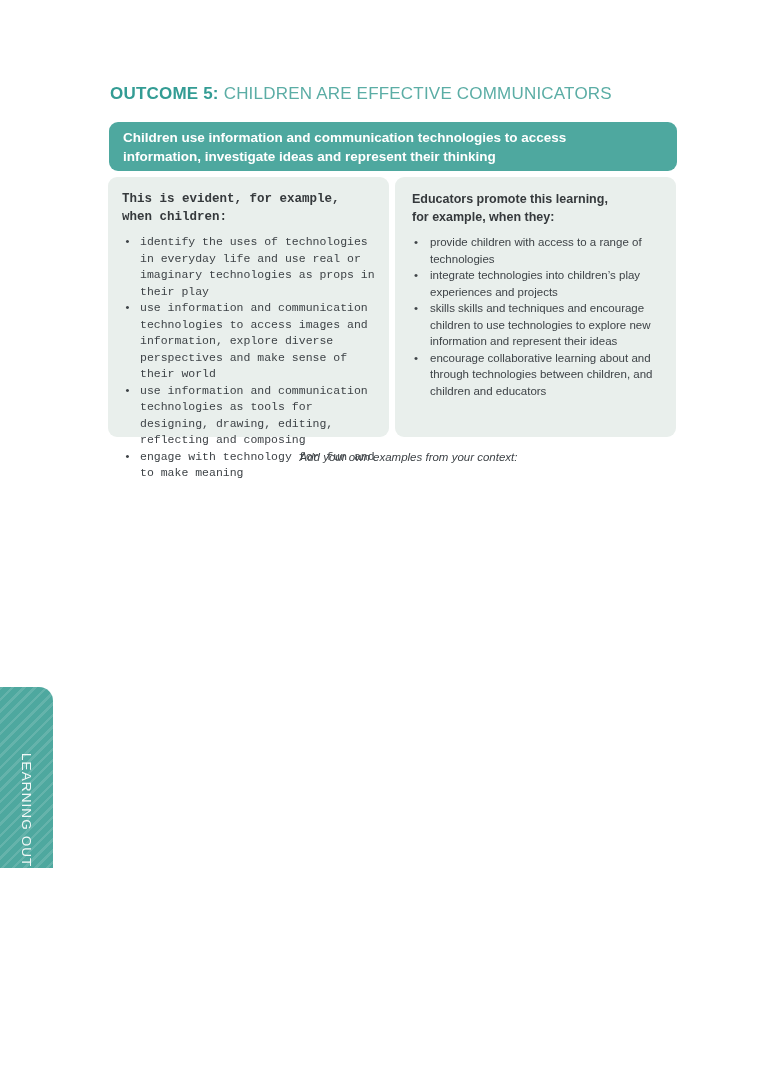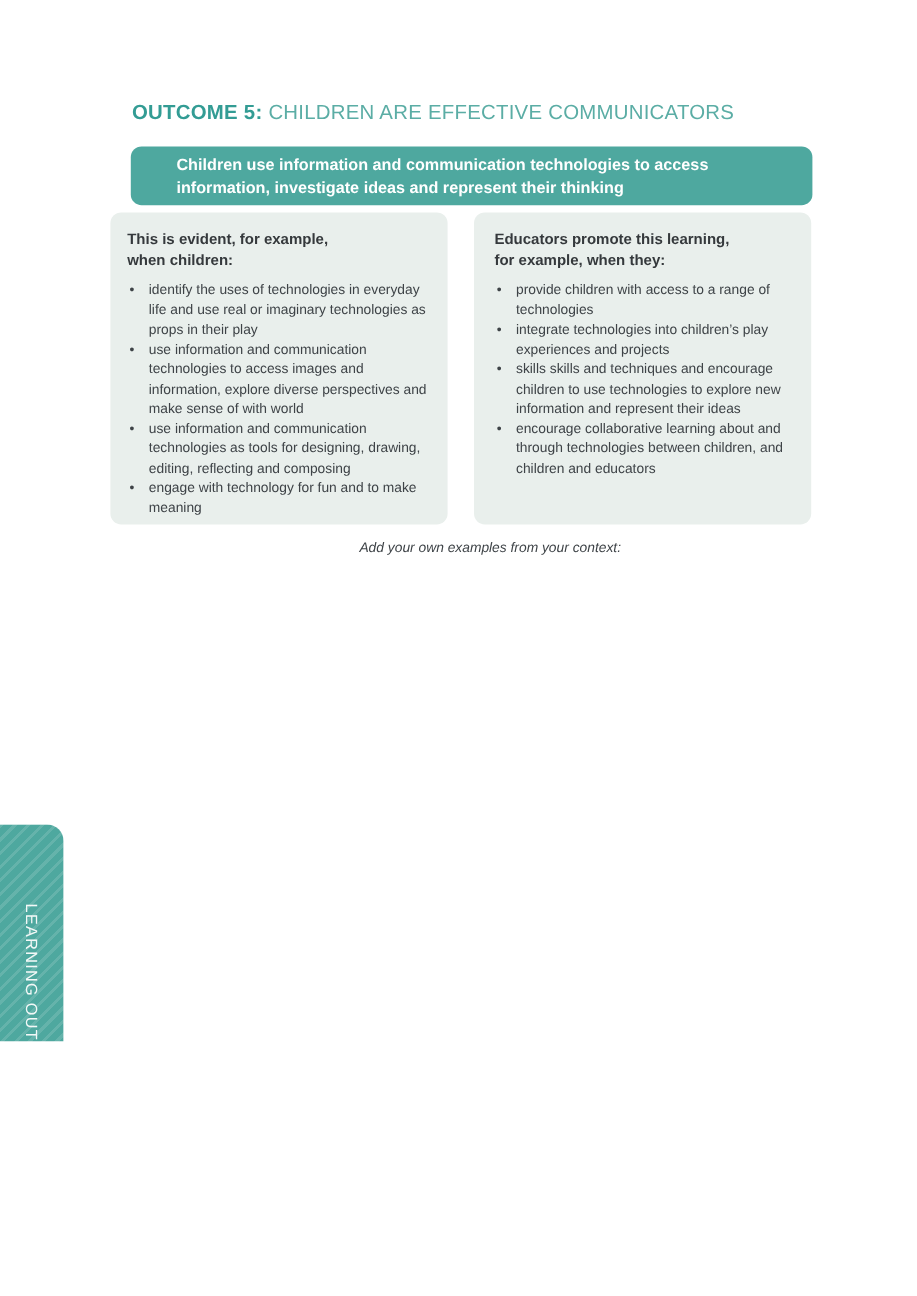--- a/index.html
+++ b/index.html
@@ -27,34 +27,33 @@
     background:#4ea89f;
     border-radius:9px;
     box-sizing:border-box;
   }
   .banner .banner-text {
     display:block;
     padding:7px 14px 0 14px;
     color:#ffffff; font-weight:700;
     font-size:13.5px; line-height:18.5px;
     white-space:pre-line;
-    margin-left:24px;
   }
 
   
   .example-box {
     position:absolute; top:177px;
     width:281px; height:260px;
     background:#e9efec;
     border-radius:9px;
     box-sizing:border-box;
     padding:13px 10px 0 14px;
     color:#3e4347;
   }
-  .example-box.left  { left:92px; }
+  .example-box.left  { left:108px;font-family:Liberation Mono, monospace; }
   .example-box.right { left:395px;padding-left:17px; }
   .box-heading {
     font-weight:700; font-size:12.5px; line-height:18px;
     white-space:pre-line;
     color:#35393c;
   }
   .bullet-list {
     list-style:none; margin:8px 0 0 0; padding:0;
     font-size:11.5px; line-height:16.5px;
   }
@@ -129,21 +128,21 @@
 when children:</div>
     <ul class="bullet-list">
 
         <li>
           <span class="dot">•</span>
           <span class="bullet-text">identify the uses of technologies in everyday life and use real or imaginary technologies as props in their play</span>
         </li>
 
         <li>
           <span class="dot">•</span>
-          <span class="bullet-text">use information and communication technologies to access images and information, explore diverse perspectives and make sense of with world</span>
+          <span class="bullet-text">use information and communication technologies to access images and information, explore diverse perspectives and make sense of their world</span>
         </li>
 
         <li>
           <span class="dot">•</span>
           <span class="bullet-text">use information and communication technologies as tools for designing, drawing, editing, reflecting and composing</span>
         </li>
 
         <li>
           <span class="dot">•</span>
           <span class="bullet-text">engage with technology for fun and to make meaning</span>

